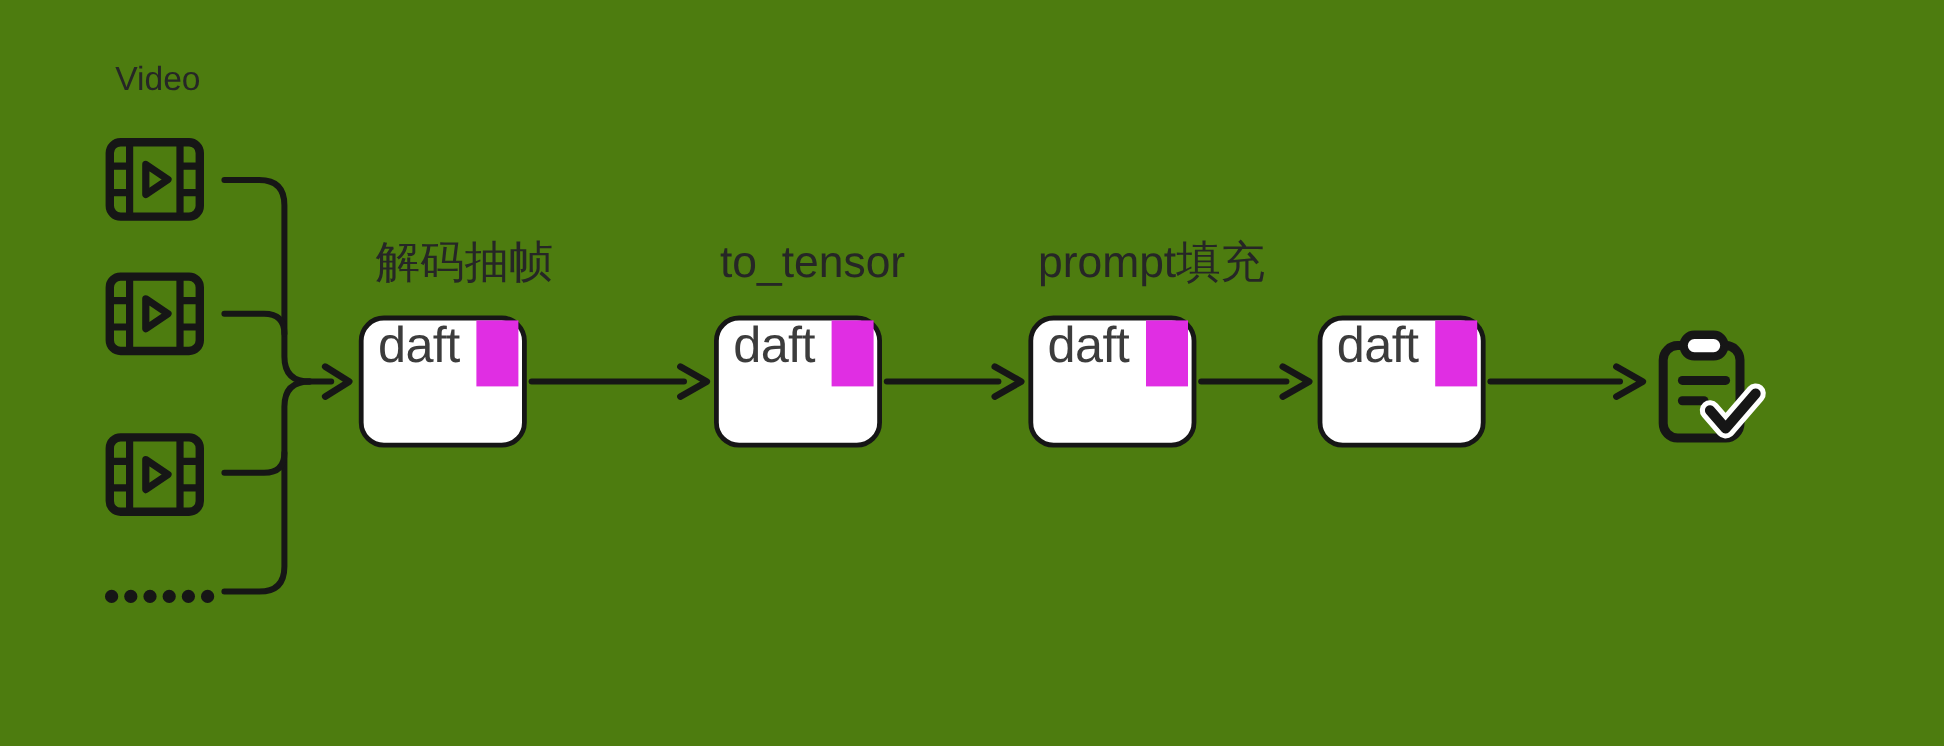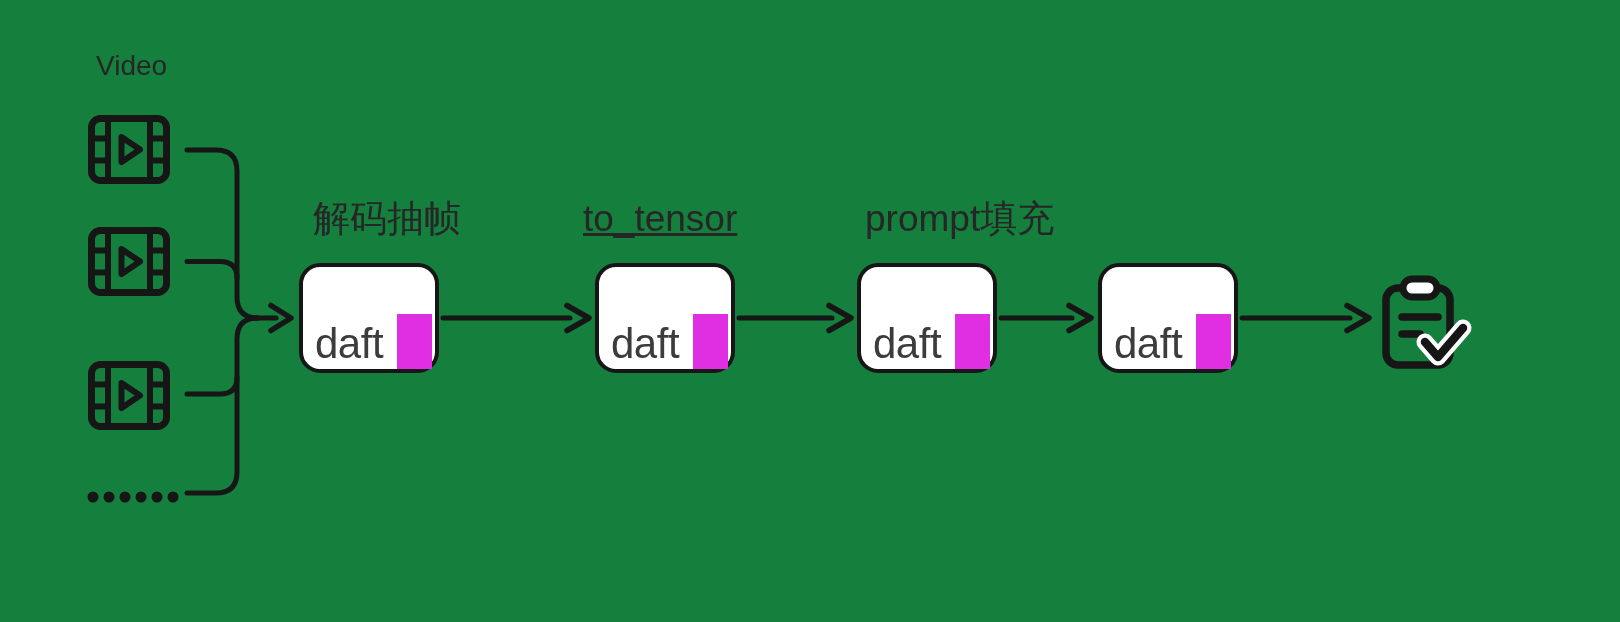--- a/index.html
+++ b/index.html
@@ -1,45 +1,45 @@
 <!DOCTYPE html>
 <html><head>
 <meta charset="utf-8">
 <style>
   html,body{margin:0;padding:0;background:#ffffff;}
   #canvas{
     position:relative;
     width:1620px;height:622px;
-    background:#15803d;
+    background:#4d7c0f;
     overflow:hidden;
     font-family:"Liberation Sans","DejaVu Sans",sans-serif;
   }
   #wires{position:absolute;left:0;top:0;width:1620px;height:622px;}
   .plain-label{
     position:absolute;
     color:#262626;
     font-size:37px;
     line-height:32px;
     white-space:nowrap;
   }
   .video-label{left:96px;top:50px;font-size:28px;}
   .stage-label-0{left:313px;top:203px;}
-  .stage-label-1{left:583px;top:203px;text-decoration:underline;}
+  .stage-label-1{left:600px;top:203px;}
   .stage-label-2{left:865px;top:203px;text-align:right;}
   .stage-label-3{left:1093px;top:203px;}
   .stage-box{
     position:absolute;
     top:263px;
     width:140px;height:110px;
     box-sizing:border-box;
     border:4.5px solid #161616;
     border-radius:21px;
     background:#ffffff;
     display:flex;
-    align-items:flex-end;
+    align-items:flex-start;
     padding-left:12px;
     gap:14px;
   }
   .stage-box-0{left:299px;}
   .stage-box-1{left:595px;}
   .stage-box-2{left:857px;}
   .stage-box-3{left:1098px;}
   .daft-text{
     color:#3c3c3c;
     font-size:42px;

